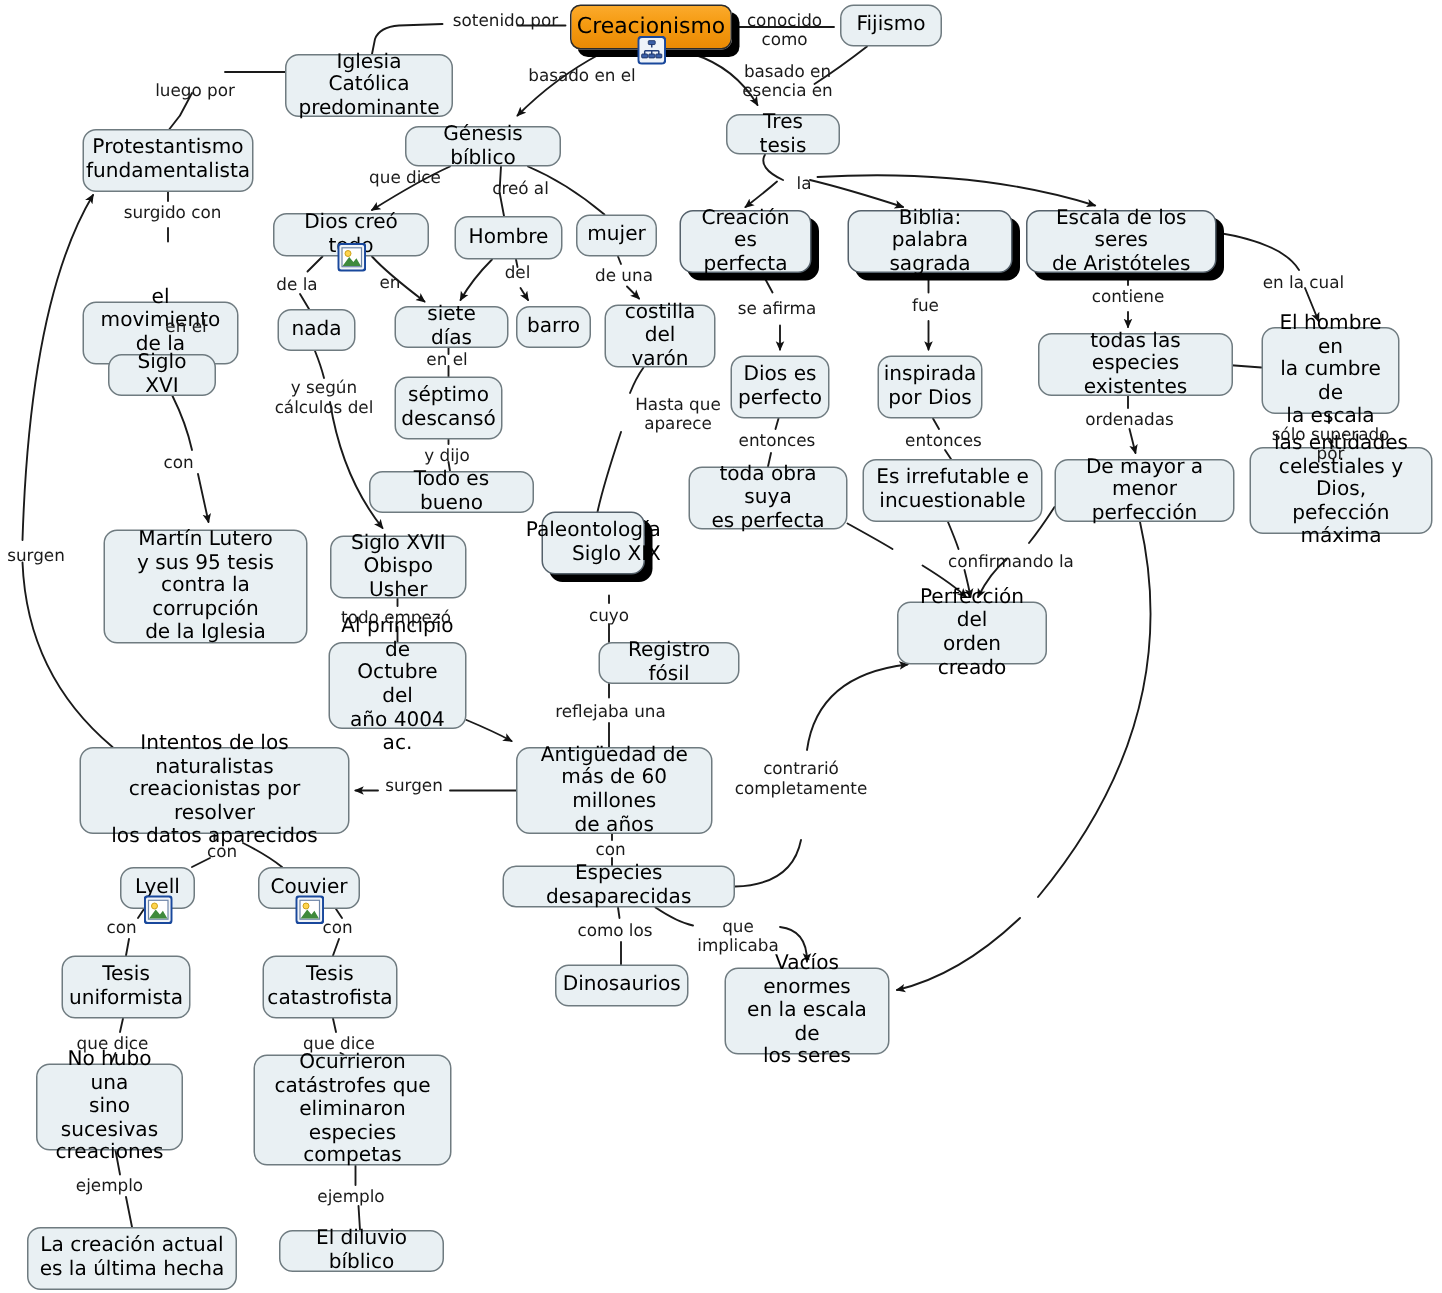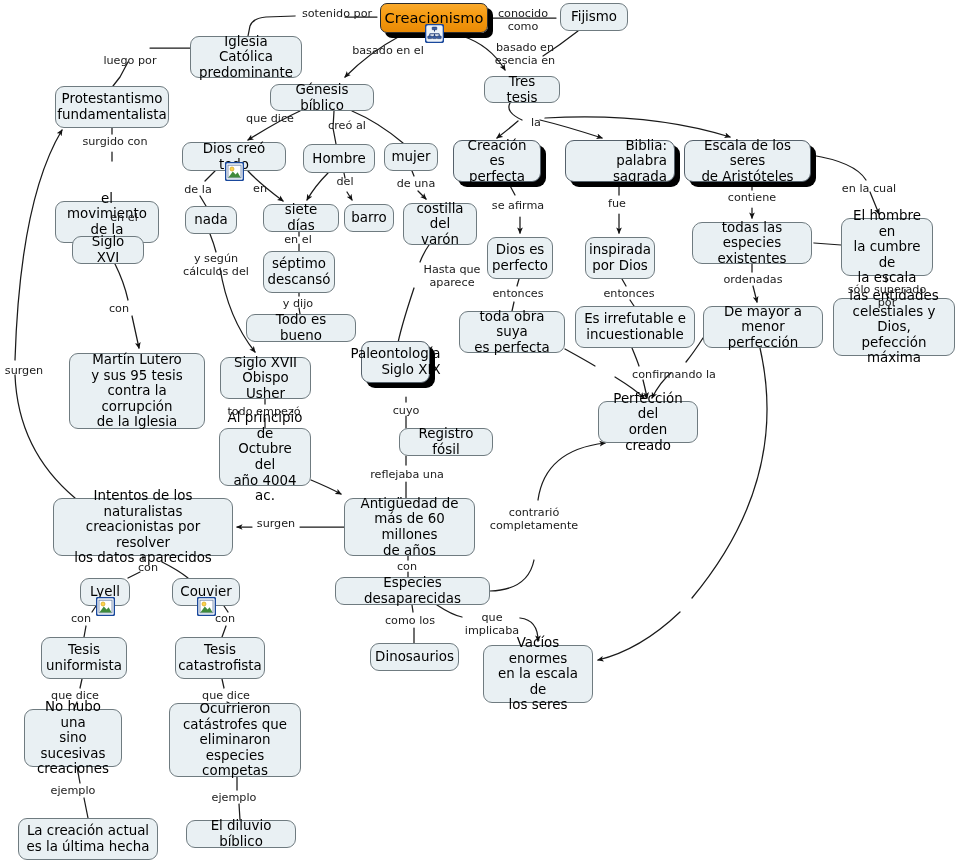--- a/index.html
+++ b/index.html
@@ -169,35 +169,35 @@
           <rect x="0.5" y="0.5" width="18" height="18" rx="2" fill="#f2f5f8" stroke="#19489c" stroke-width="1.6"></rect>
           <rect x="3" y="3.2" width="13" height="12.6" fill="#ffffff" stroke="#6f86a8" stroke-width="0.8"></rect>
           <circle cx="7" cy="7" r="2" fill="#ffd44d" stroke="#c79a10" stroke-width="0.6"></circle>
           <path d="M3.4 15.4 L7.8 9.4 L10.6 12.6 L12.6 10.2 L15.6 15.4 Z" fill="#3f8a3c"></path>
         </svg>
       </div>
       <div class="node" style="left: 303px; top: 144px; width: 72px; height: 29px;"><span>Hombre</span></div>
       <div class="node" style="left: 384px; top: 143px; width: 54px; height: 28px;"><span>mujer</span></div>
       <div class="node shadowed" style="left: 453px; top: 140px; width: 88px; height: 42px;"><span>Creación es
 perfecta</span></div>
-      <div class="node shadowed" style="left: 565px; top: 140px; width: 110px; height: 42px; text-align: right;"><span>Biblia:
+      <div class="node shadowed" style="left: 565px; top: 140px; width: 110px; height: 42px;"><span>Biblia:
 palabra sagrada</span></div>
       <div class="node shadowed" style="left: 684px; top: 140px; width: 127px; height: 42px;"><span>Escala de los seres
 de Aristóteles</span></div>
       <div class="node" style="left: 55px; top: 161px; width: 104px; height: 42px; margin-top: 40px;"><span>el movimiento
 de la Reforma</span></div>
       <div class="node" style="left: 841px; top: 218px; width: 92px; height: 58px;"><span>El hombre en
 la cumbre de
 la escala</span></div>
       <div class="node" style="left: 185px; top: 206px; width: 52px; height: 28px;"><span>nada</span></div>
       <div class="node" style="left: 263px; top: 204px; width: 76px; height: 28px;"><span>siete días</span></div>
       <div class="node" style="left: 344px; top: 204px; width: 50px; height: 28px;"><span>barro</span></div>
       <div class="node" style="left: 403px; top: 203px; width: 74px; height: 42px;"><span>costilla del
 varón</span></div>
-      <div class="node" style="left: 692px; top: 222px; width: 120px; height: 42px; border-radius: 10px;"><span>todas las especies
+      <div class="node" style="left: 692px; top: 222px; width: 130px; height: 42px;"><span>todas las especies
 existentes</span></div>
       <div class="node" style="left: 487px; top: 237px; width: 66px; height: 42px;"><span>Dios es
 perfecto</span></div>
       <div class="node" style="left: 585px; top: 237px; width: 70px; height: 42px;"><span>inspirada
 por Dios</span></div>
       <div class="node" style="left: 72px; top: 236px; width: 72px; height: 28px;"><span>Siglo XVI</span></div>
       <div class="node" style="left: 263px; top: 251px; width: 72px; height: 42px;"><span>séptimo
 descansó</span></div>
       <div class="node" style="left: 703px; top: 306px; width: 120px; height: 42px; justify-content: center;"><span>De mayor a
 menor perfección</span></div>

